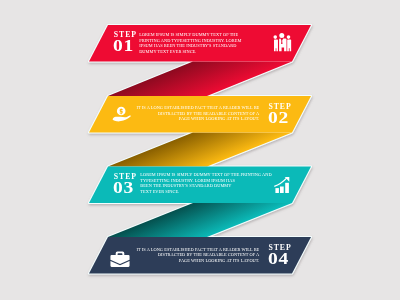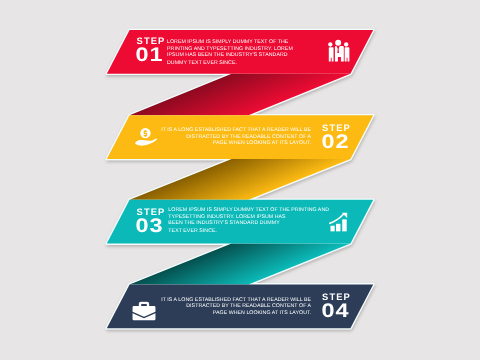--- a/index.html
+++ b/index.html
@@ -1,18 +1,18 @@
 <!DOCTYPE html>
 <html><head>
 <meta charset="utf-8">
 <style>
   html,body{margin:0;padding:0;}
   body{width:400px;height:300px;background:#e7e5e5;overflow:hidden;
        font-family:"Liberation Sans",sans-serif;-webkit-font-smoothing:antialiased;}
-  #stage{position:relative;width:400px;height:240px;}
+  #stage{position:relative;width:400px;height:240px;font-family:Liberation Serif, serif;}
   svg.shapes{position:absolute;left:0;top:0;}
   .lbl{position:absolute;color:#fff;}
   .step-word{font-size:7.8px;font-weight:600;letter-spacing:0.92px;line-height:1;}
   .step-num{font-size:16.3px;font-weight:600;letter-spacing:0.6px;line-height:1;transform:scaleX(1.2);transform-origin:left top;}
   .body-txt{font-size:4.35px;font-weight:400;line-height:5.5px;letter-spacing:0.05px;white-space:nowrap;}
   .ico{position:absolute;}
 </style>
 </head>
 <body>
 

